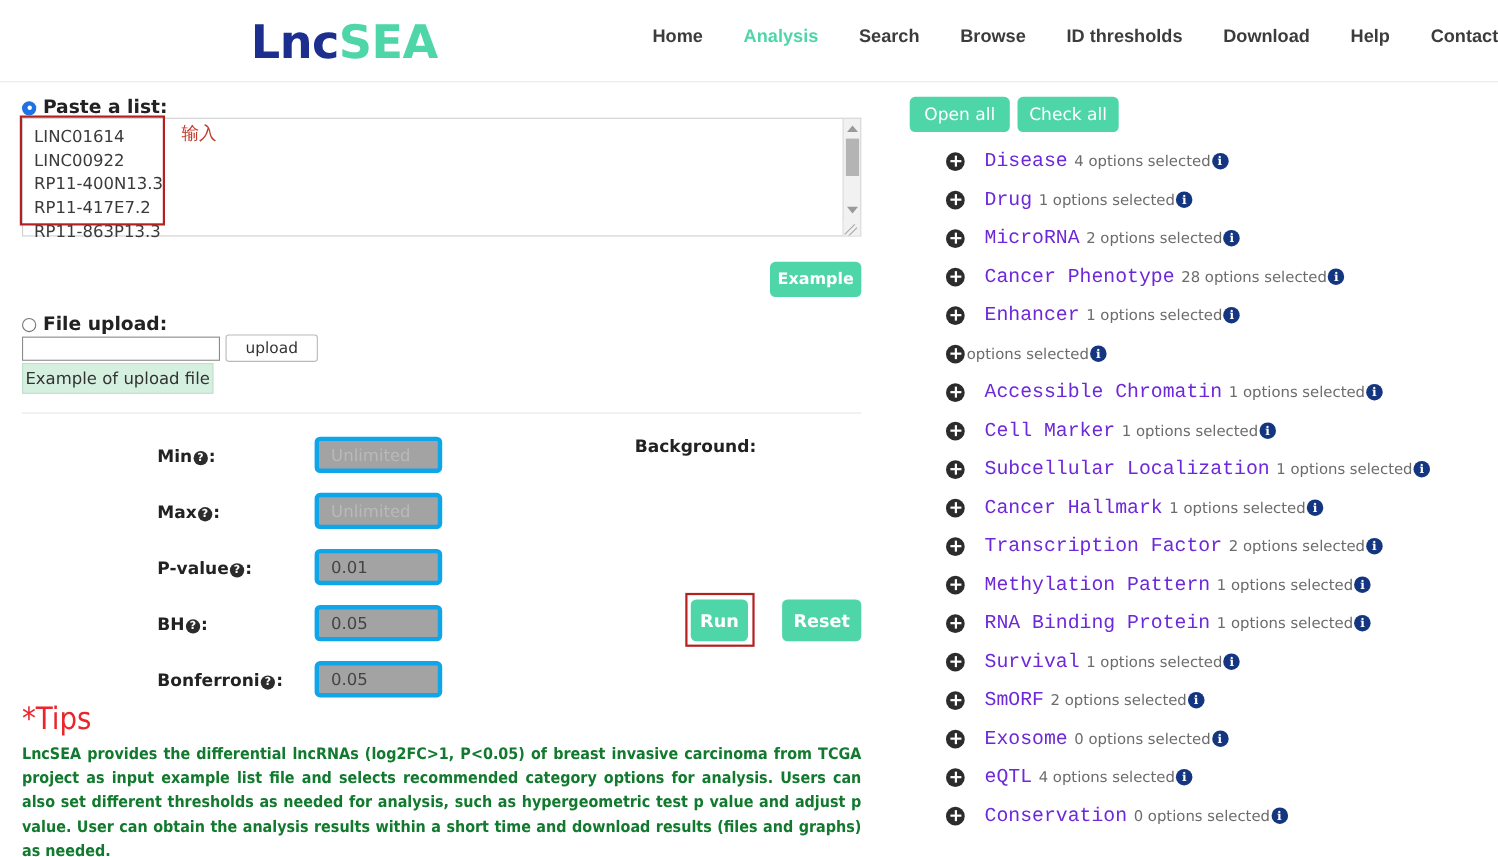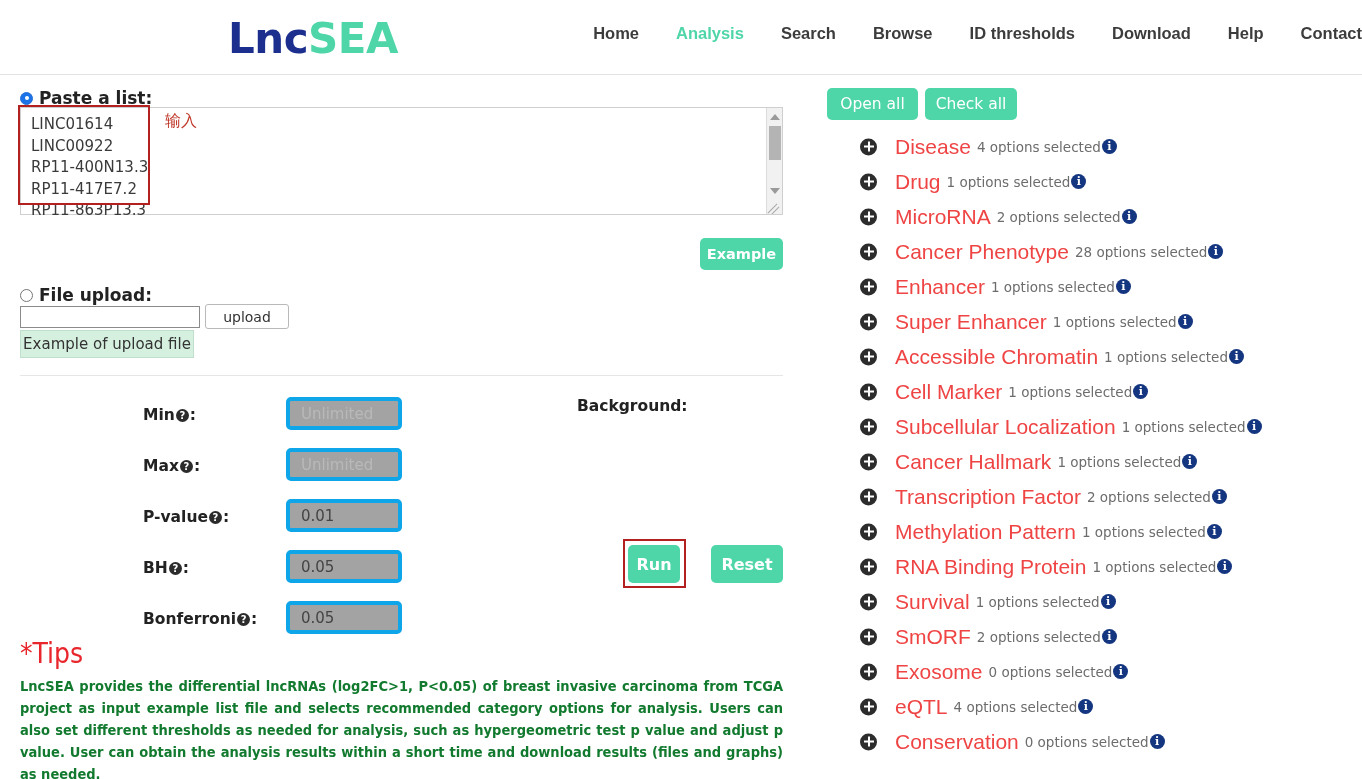--- a/index.html
+++ b/index.html
@@ -260,23 +260,23 @@
     background: #2c2c2c; flex: 0 0 auto;
   }
   .plus-icon::before, .plus-icon::after {
     content: ""; position: absolute; background: #fff;
   }
   .plus-icon::before { left: 3.5px; top: 7.5px; width: 10px; height: 2px; }
   .plus-icon::after  { left: 7.5px; top: 3.5px; width: 2px; height: 10px; }
 
   .cat-name {
     margin-left: 35px;
-    font-size: 21px; color: #ef4444; font-weight: normal;
+    font-size: 18px; color: #6d28d9; font-weight: normal;
     white-space: nowrap;
-    font-family: Liberation Sans, sans-serif;
+    font-family: Liberation Mono, monospace;
   }
   .cat-sel {
     margin-left: 6px; font-size: 13.5px; color: #6c6c6c;
     white-space: nowrap;
     font-family: "DejaVu Sans", sans-serif;
   }
   .info-icon {
     margin-left: 1px;
     width: 15px; height: 15px; border-radius: 50%;
     background: #14357f; color: #fff;
@@ -395,21 +395,20 @@
         <span class="info-icon">i</span>
       </div>
       <div class="cat-row">
         <span class="plus-icon"></span>
         <span class="cat-name">Enhancer</span>
         <span class="cat-sel">1 options selected</span>
         <span class="info-icon">i</span>
       </div>
       <div class="cat-row">
         <span class="plus-icon"></span>
-        <span class="cat-name">Super Enhancer</span>
         <span class="cat-sel">1 options selected</span>
         <span class="info-icon">i</span>
       </div>
       <div class="cat-row">
         <span class="plus-icon"></span>
         <span class="cat-name">Accessible Chromatin</span>
         <span class="cat-sel">1 options selected</span>
         <span class="info-icon">i</span>
       </div>
       <div class="cat-row">

